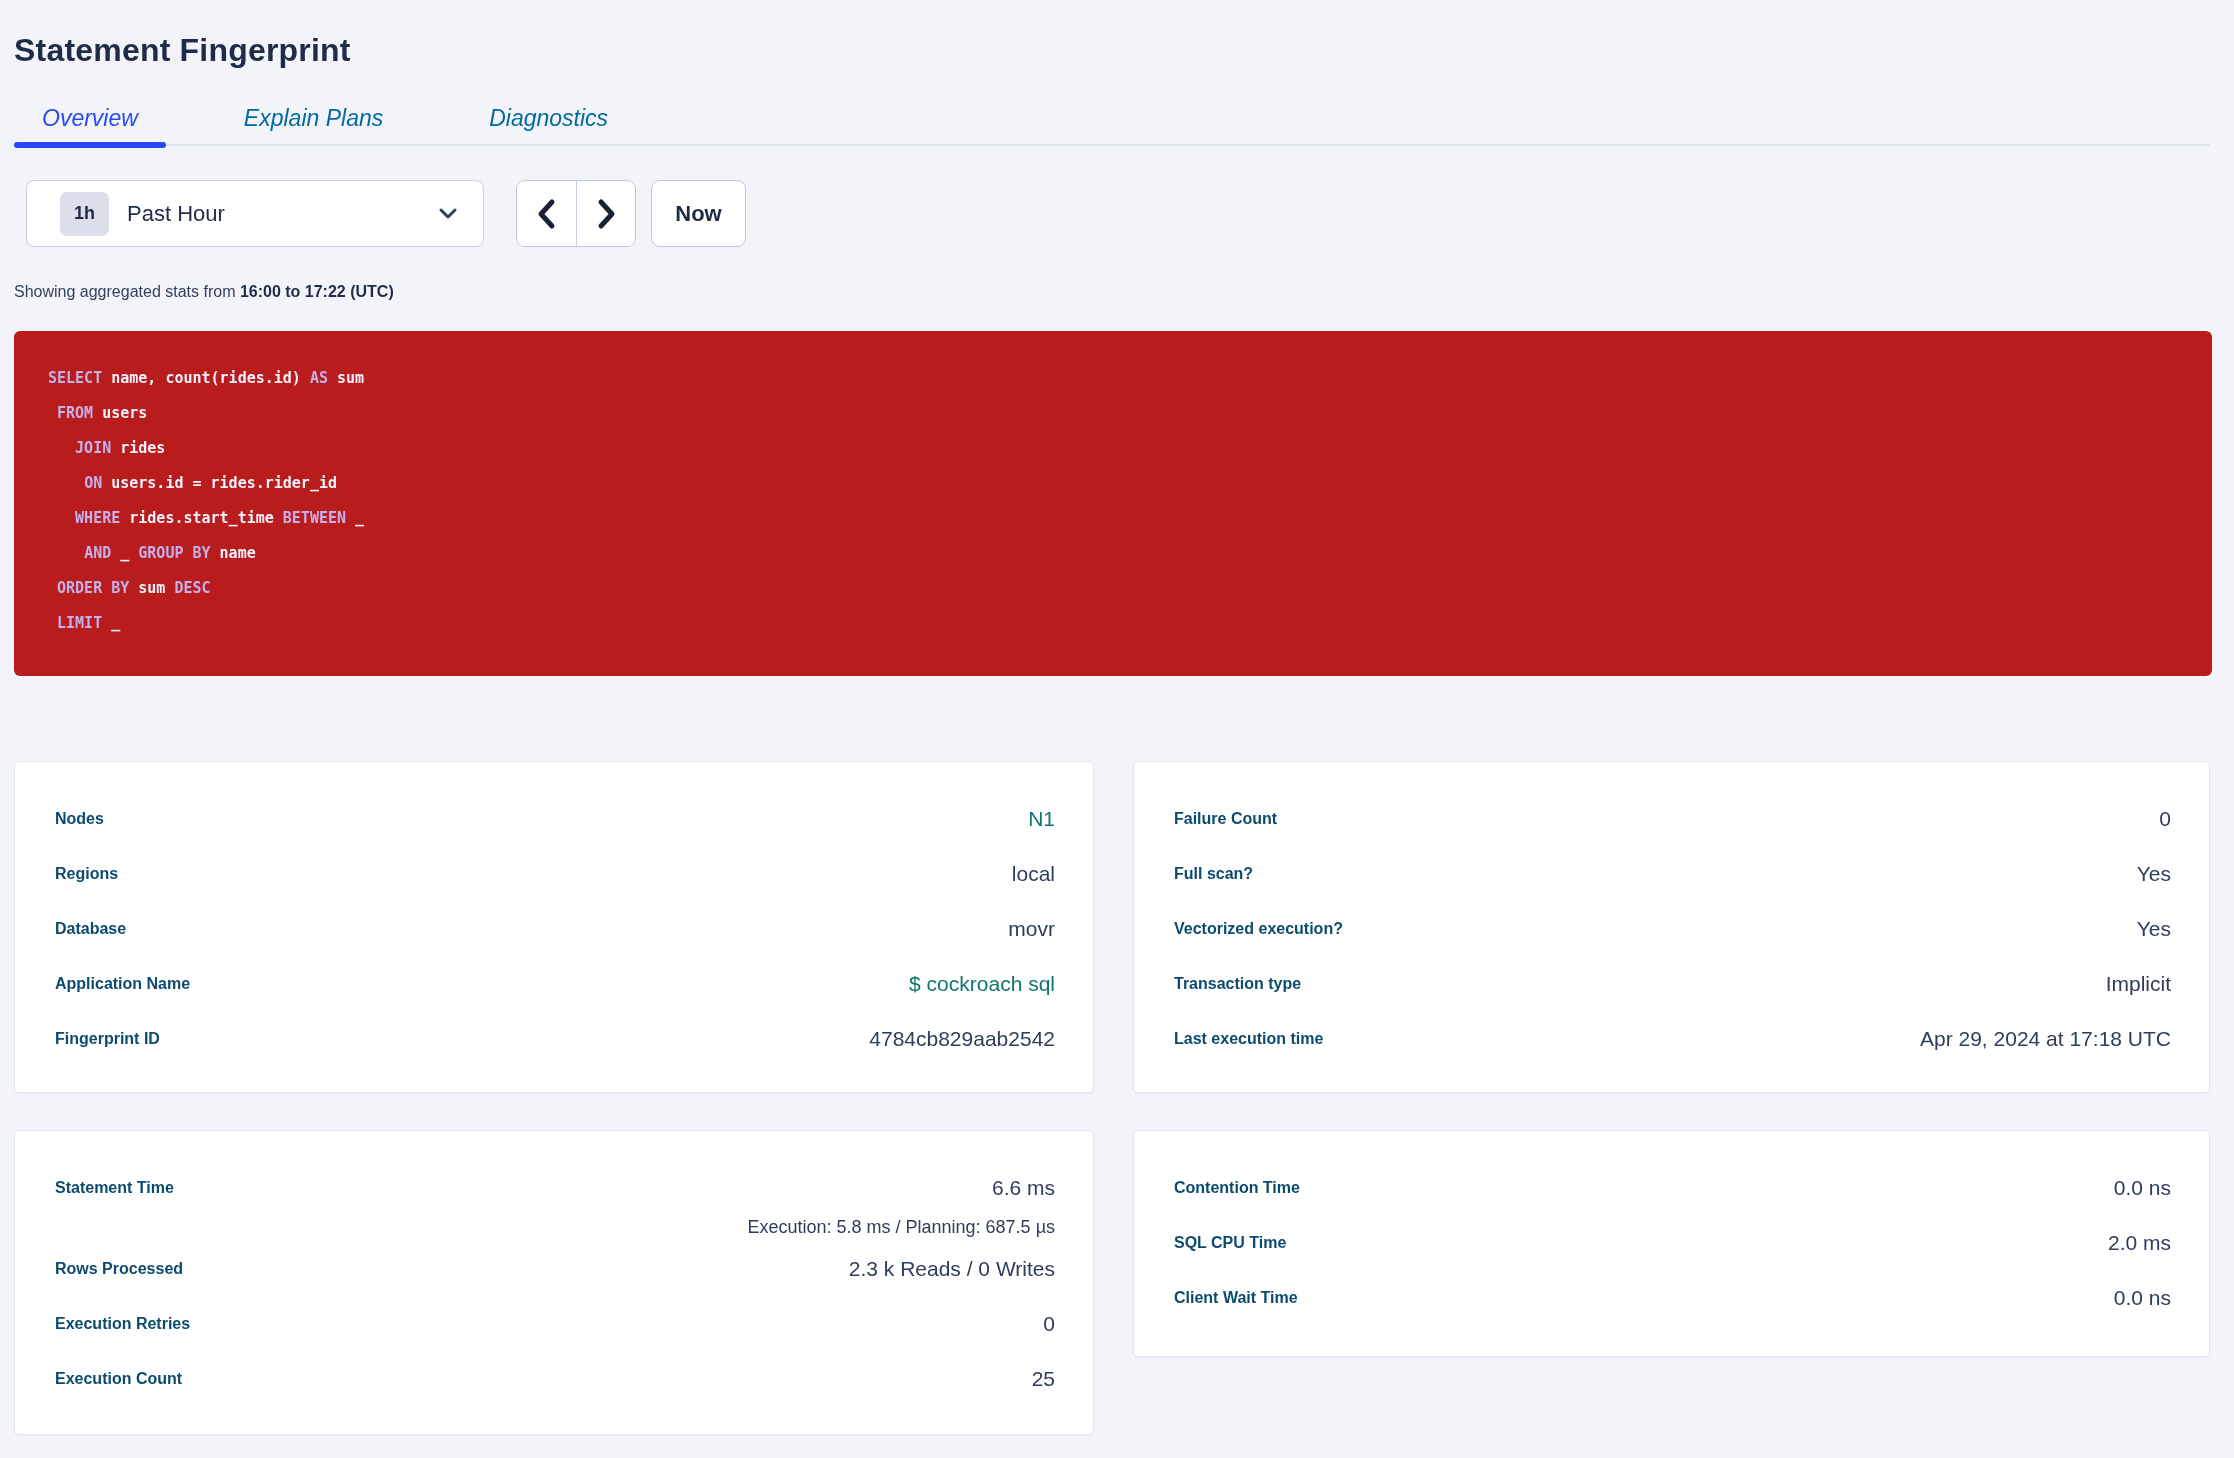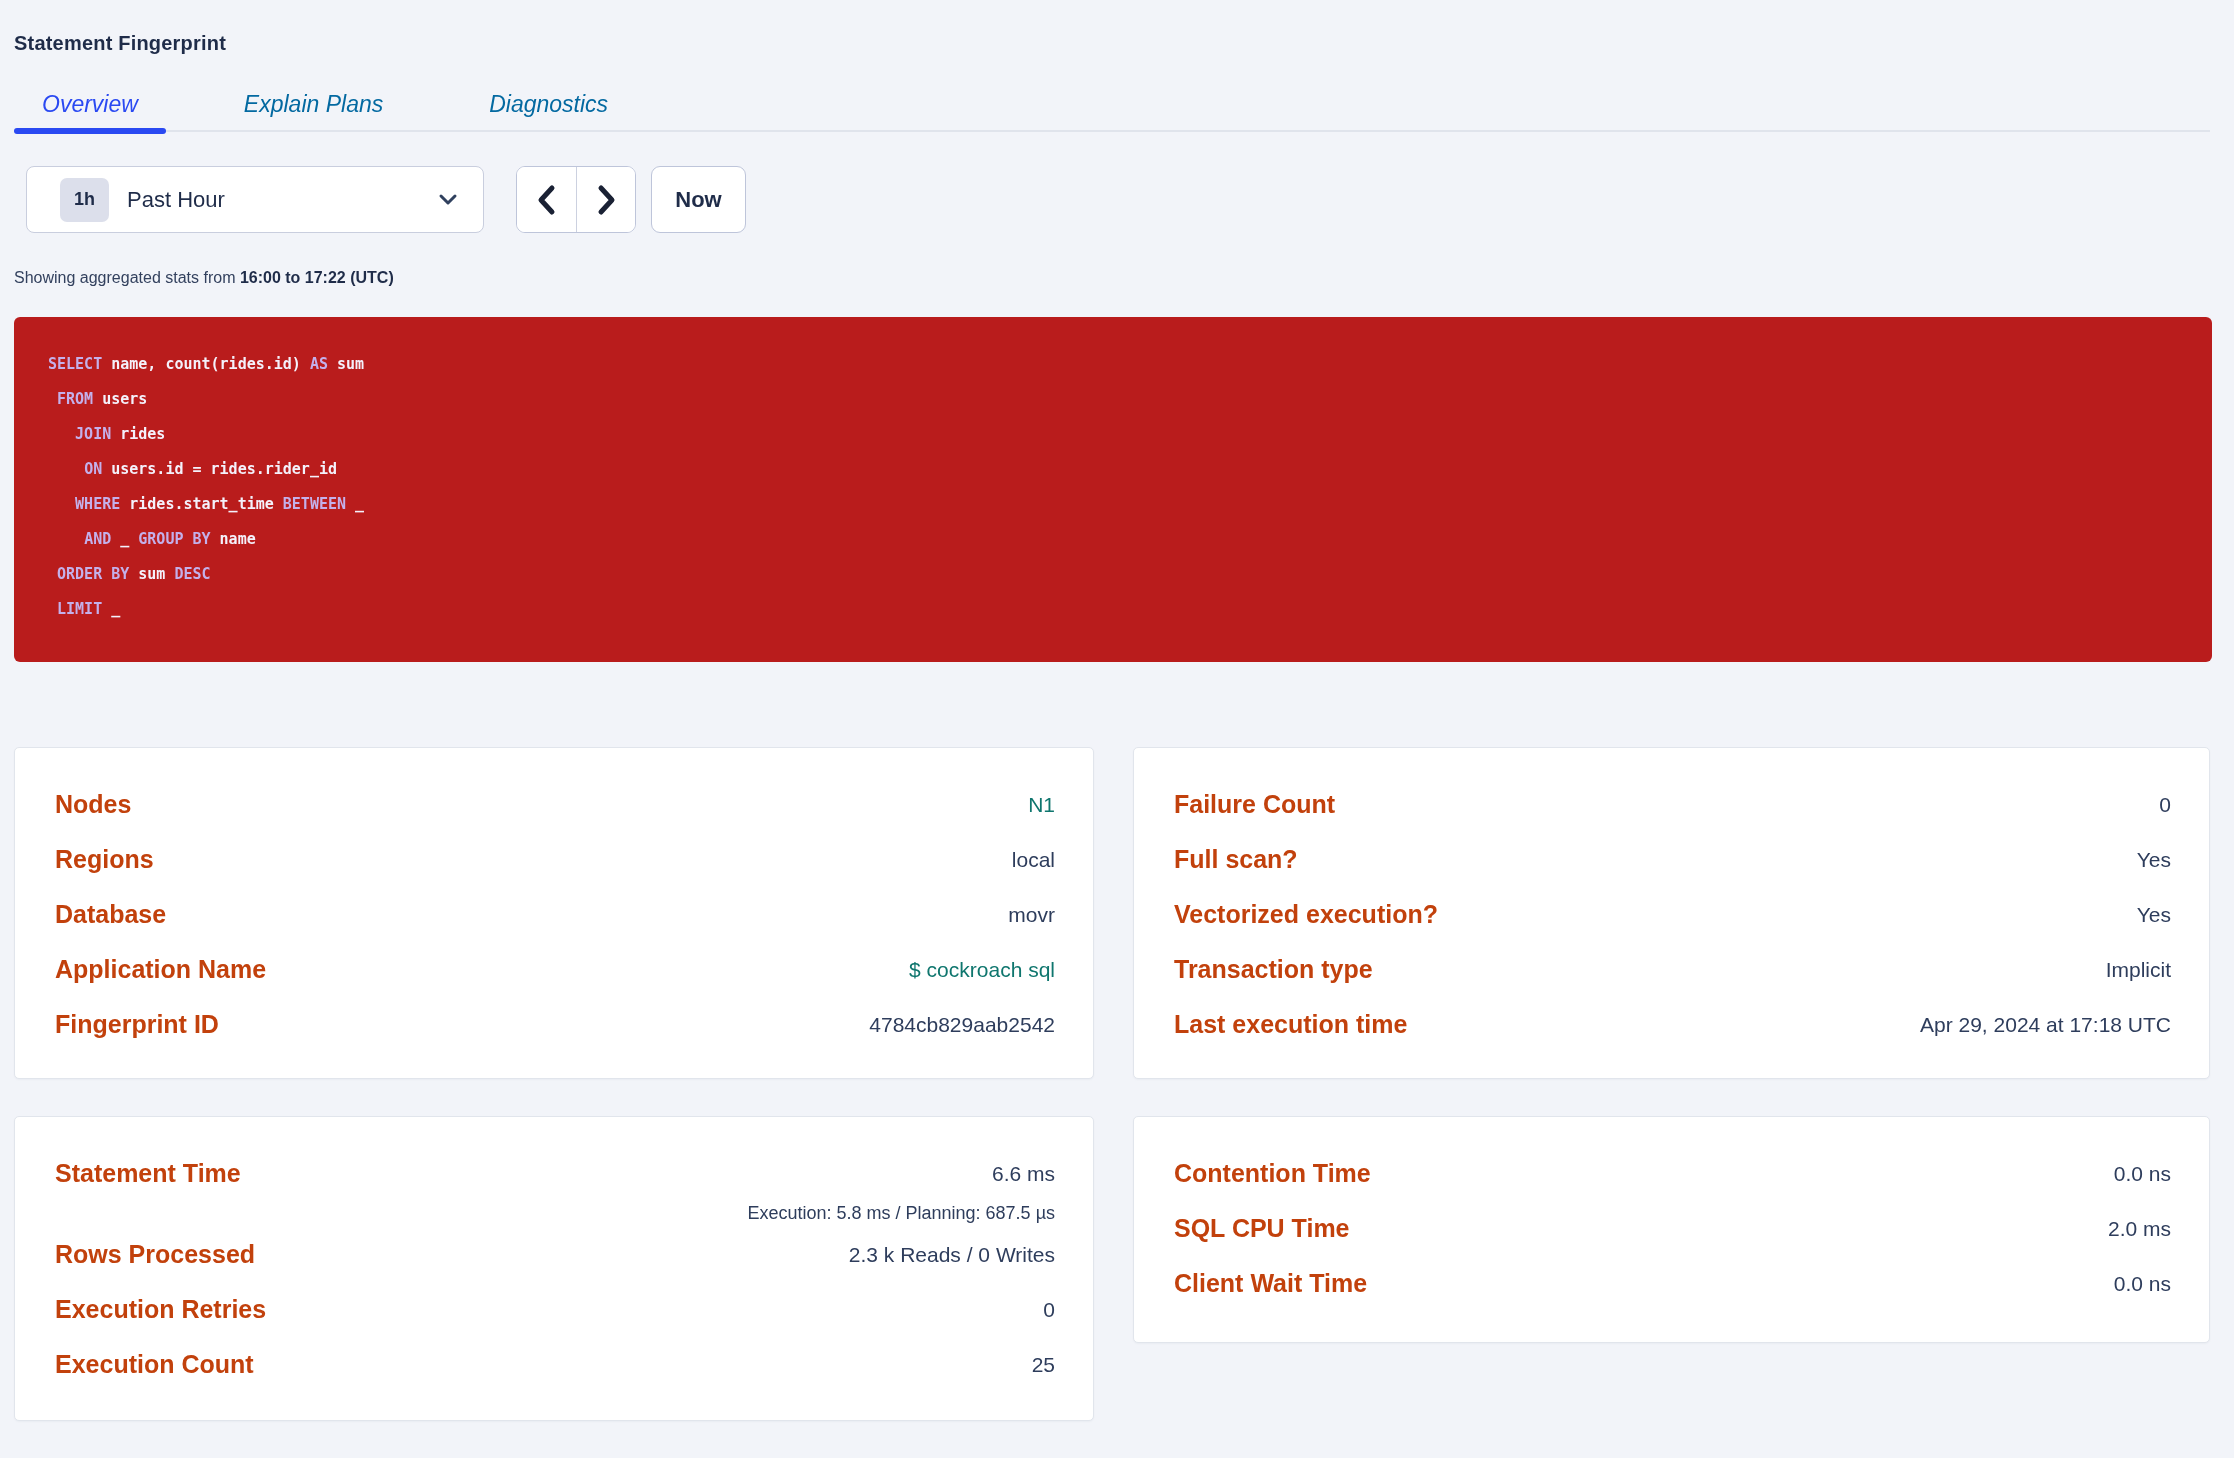--- a/index.html
+++ b/index.html
@@ -8,21 +8,21 @@
     background: #f2f4f9;
     font-family: "Liberation Sans", sans-serif;
     color: #2e3d5c;
     overflow: hidden;
   }
   .page { width: 2234px; height: 1458px; padding: 0 24px 0 14px; }
 
   
   .page-title {
     padding-top: 32px;
-    font-size: 20px; font-weight: 700; color: #1f2c49;
+    font-size: 32px; font-weight: 700; color: #1f2c49;
     letter-spacing: 0.2px;
   }
 
   
   .tabs-bar {
     margin-top: 24px;
     display: flex;
     border-bottom: 2px solid #e0e4ec;
     height: 53px;
     font-style: italic;
@@ -120,21 +120,21 @@
   }
   .card.left { width: 1080px; margin-right: 39px; }
   .card.right { width: 1077px; }
   .card.h-top { height: 332px; }
   .card.h-timing { height: 305px; }
   .card.h-contention { height: 227px; align-self: flex-start; }
   .kv-row {
     height: 55px;
     display: flex; align-items: center; justify-content: space-between;
   }
-  .kv-label { font-size: 25px; font-weight: 600; color: #c2410c; text-align: center; }
+  .kv-label { font-size: 16px; font-weight: 600; color: #0c4a6e; text-align: center; }
   .kv-value { font-size: 21px; color: #2e3d5c; }
   .kv-value.link { color: #0f766e; cursor: pointer; }
   .kv-sub {
     height: 24px; margin-top: 2px;
     text-align: right;
     font-size: 18px; color: #2e3d5c;
   }
   svg { display: block; }
 </style>
 </head>

